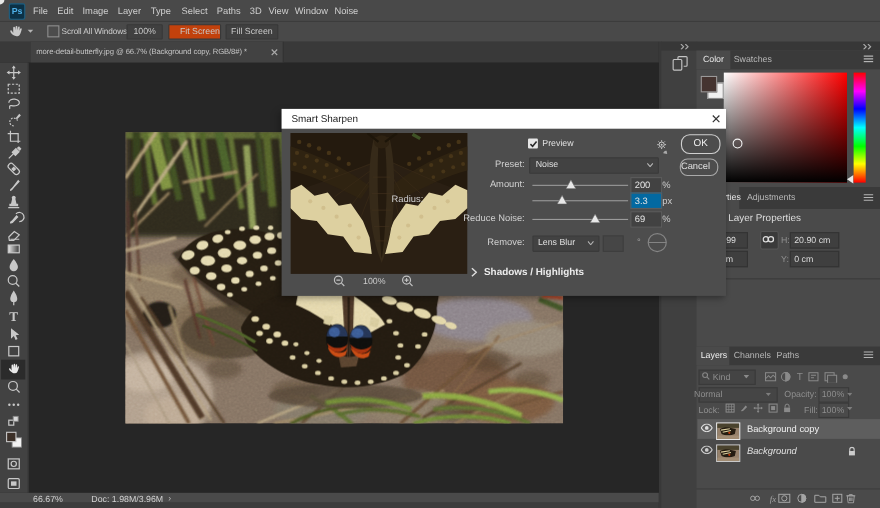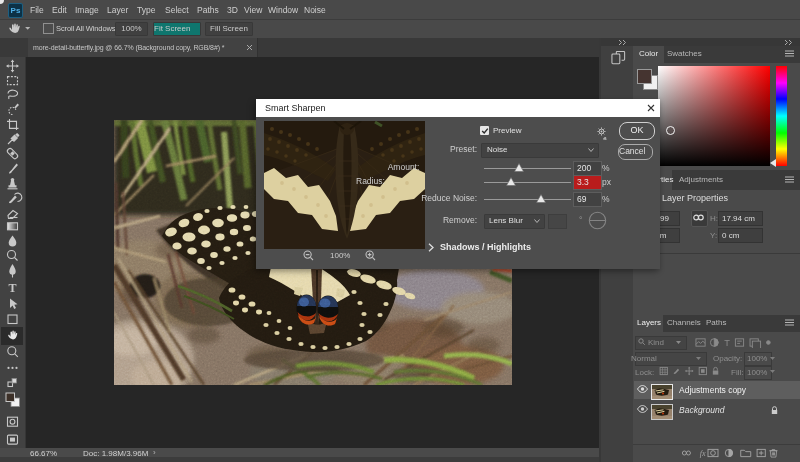--- a/index.html
+++ b/index.html
@@ -31,21 +31,21 @@
 
 
 <div class="abs" style="left:0;top:20px;width:800px;height:18px;background:#494949"></div>
 <svg class="abs" style="left:6px;top:21px" width="26" height="15" viewBox="0 0 26 15">
   <path d="M3.5 8 C3 6.5 4.2 6 4.8 7 L6 9 L6 4.2 C6 3 7.6 3 7.7 4.2 L7.9 6.5 L8.2 3.4 C8.3 2.2 9.8 2.3 9.8 3.5 L9.9 6.6 L10.4 3.9 C10.6 2.8 12 3 11.9 4.1 L11.7 7 L12.3 5.3 C12.7 4.3 14 4.7 13.7 5.8 C13.2 7.6 12.9 9.2 12 10.5 C11 12 9 12.3 7.5 11.6 C6 10.9 4.6 9.9 3.5 8 Z" fill="#c9c9c9"></path>
   <path d="M20 6 l3 3.4 l3 -3.4 z" fill="#b5b5b5" transform="scale(0.85) translate(2.5,1)"></path>
 </svg>
 <div class="abs" style="left:43px;top:23px;width:9px;height:9px;border:1px solid #909090;background:#4c4c4c"></div>
 <div class="txt" style="left:56px;top:25px;font-size:7.5px;letter-spacing:-0.1px">Scroll All Windows</div>
 <div class="abs" style="left:115px;top:22px;width:31px;height:12px;background:#404040;border:1px solid #383838;border-radius:1px;color:#c9c9c9;font-size:8px;text-align:center;line-height:12px;font-family:'Liberation Sans',sans-serif">100%</div>
-<div class="abs" style="left:153px;top:22px;width:46px;height:12px;background:#0f766e;border:1px solid #383838;border-radius:1px;color:#c9c9c9;font-size:8px;text-align:left;line-height:12px">Fit Screen</div>
+<div class="abs" style="left:153px;top:22px;width:46px;height:12px;background:#c2410c;border:1px solid #383838;border-radius:1px;color:#c9c9c9;font-size:8px;text-align:right;line-height:12px">Fit Screen</div>
 <div class="abs" style="left:205px;top:22px;width:46px;height:12px;background:#404040;border:1px solid #383838;border-radius:1px;color:#c9c9c9;font-size:8px;text-align:center;line-height:12px">Fill Screen</div>
 
 
 <div class="abs" style="left:0;top:38px;width:599px;height:19px;background:#393939"></div>
 <div class="abs" style="left:28px;top:38px;width:229px;height:19px;background:#424242;border-right:1px solid #313131"></div>
 <div class="txt" style="left:33px;top:44px;font-size:7px;letter-spacing:-0.1px;color:#c6c6c6">more-detail-butterfly.jpg @ 66.7% (Background copy, RGB/8#) *</div>
 <svg class="abs" style="left:246px;top:44px" width="7" height="7" viewBox="0 0 7 7">
     <path d="M1 1 L6 6 M6 1 L1 6" stroke="#aaa" stroke-width="1"></path>
   </svg>
 
@@ -419,21 +419,21 @@
 <div class="txt" style="left:640px;top:194px;font-size:9px;color:#dedede">Pixel Layer Properties</div>
 
 <div class="txt dim" style="left:634px;top:215px;font-size:8px">W:</div>
 <div class="abs" style="left:645px;top:211px;width:30px;height:13px;background:#3f3f3f;border:1px solid #333;color:#ddd;font-size:8px;line-height:13px;padding-left:3px">26.99 cm</div>
 <div class="abs" style="left:691px;top:210px;width:15px;height:15px;background:#3a3a3a;border:1px solid #555;border-radius:2px"></div>
 <svg class="abs" style="left:693px;top:214px" width="11" height="7" viewBox="0 0 11 7">
     <circle cx="3.2" cy="3.5" r="2.4" fill="none" stroke="#ddd" stroke-width="1.2"></circle>
     <circle cx="7.8" cy="3.5" r="2.4" fill="none" stroke="#ddd" stroke-width="1.2"></circle>
   </svg>
 <div class="txt dim" style="left:710px;top:215px;font-size:8px">H:</div>
-<div class="abs" style="left:718px;top:211px;width:40px;height:13px;background:#3f3f3f;border:1px solid #333;color:#ddd;font-size:8px;line-height:13px;padding-left:3px">17.94 cm</div>
+<div class="abs" style="left:718px;top:211px;width:40px;height:13px;background:#3f3f3f;border:1px solid #333;color:#ddd;font-size:8px;line-height:13px;padding-left:3px">20.90 cm</div>
 
 <div class="txt dim" style="left:634px;top:232px;font-size:8px">X:</div>
 <div class="abs" style="left:645px;top:228px;width:30px;height:13px;background:#3f3f3f;border:1px solid #333;color:#ddd;font-size:8px;line-height:13px;padding-left:3px">0 cm</div>
 <div class="txt dim" style="left:710px;top:232px;font-size:8px">Y:</div>
 <div class="abs" style="left:718px;top:228px;width:40px;height:13px;background:#3f3f3f;border:1px solid #333;color:#ddd;font-size:8px;line-height:13px;padding-left:3px">0 cm</div>
 <div class="abs" style="left:633px;top:253px;width:167px;height:1px;background:#3a3a3a"></div>
 
 
 <div class="abs" style="left:633px;top:315px;width:167px;height:17px;background:#3a3a3a"></div>
 <div class="abs" style="left:633px;top:315px;width:30px;height:17px;background:#4a4a4a"></div>
@@ -510,21 +510,21 @@
 <div class="abs" style="left:651px;top:384px;width:20px;height:14px;border:1px solid #e8e8e8">
   <svg width="20" height="14" viewBox="0 0 20 14">
       <rect width="20" height="14" fill="#96816b"></rect>
       <rect width="20" height="4" fill="#4a432e"></rect>
       <path d="M2.5 5 C5 3.5 10 3 12.5 4 L17 5 L16 9.5 C12.5 11 7 11 4 9.5 Z" fill="#241c11"></path>
       <path d="M3.5 6 L11.5 4.8 M5 8 L12.5 6.3" stroke="#dccf9e" stroke-width="1" fill="none"></path>
       <circle cx="11" cy="8.5" r="1" fill="#c43a08"></circle>
       <rect y="11" width="20" height="3" fill="#a28d74"></rect>
     </svg>
 </div>
-<div class="txt" style="left:679px;top:386px;font-size:8.5px;color:#f0f0f0">Adjustments copy</div>
+<div class="txt" style="left:679px;top:386px;font-size:8.5px;color:#f0f0f0">Background copy</div>
 
 <svg class="abs" style="left:637px;top:405px" width="11" height="8" viewBox="0 0 11 8">
     <path d="M0.5 4 C2 1.5 4 0.5 5.5 0.5 C7 0.5 9 1.5 10.5 4 C9 6.5 7 7.5 5.5 7.5 C4 7.5 2 6.5 0.5 4 Z" fill="none" stroke="#ccc" stroke-width="1"></path>
     <circle cx="5.5" cy="4" r="1.7" fill="#ccc"></circle>
   </svg>
 <div class="abs" style="left:651px;top:404px;width:20px;height:14px;border:1px solid #c9c9c9">
   <svg width="20" height="14" viewBox="0 0 20 14">
       <rect width="20" height="14" fill="#96816b"></rect>
       <rect width="20" height="4" fill="#4a432e"></rect>
       <path d="M2.5 5 C5 3.5 10 3 12.5 4 L17 5 L16 9.5 C12.5 11 7 11 4 9.5 Z" fill="#241c11"></path>
@@ -665,34 +665,34 @@
   <div class="abs" style="left:363px;top:23px;width:34px;height:16px;border:1.4px solid #d0d0d0;border-radius:8px;color:#f0f0f0;font-size:9px;text-align:center;line-height:15px">OK</div>
   <div class="abs" style="left:362px;top:45px;width:33px;height:14px;border:1px solid #aaa;border-radius:7px;color:#e0e0e0;font-size:8.5px;text-align:left;line-height:13px">Cancel</div>
 
   <div class="abs txt" style="left:100px;top:46px;width:121px;text-align:right;font-size:8.5px;color:#d0d0d0">Preset:</div>
   <div class="abs" style="left:225px;top:44px;width:116px;height:13px;background:#424242;border:1px solid #3a3a3a;border-radius:1px"></div>
   <div class="abs txt" style="left:231px;top:47px;font-size:8px;color:#e0e0e0">Noise</div>
   <svg class="abs" style="left:332px;top:49px" width="6" height="4" viewBox="0 0 6 4">
       <path d="M0.5 0.5 L3 3.5 L5.5 0.5" stroke="#b5b5b5" stroke-width="1" fill="none"></path>
     </svg>
 
-  <div class="abs txt" style="left:87px;top:64px;width:121px;text-align:center;font-size:8.5px;color:#d0d0d0">Amount:</div>
+  <div class="abs txt" style="left:100px;top:64px;width:121px;text-align:right;font-size:8.5px;color:#d0d0d0">Amount:</div>
   <div class="abs" style="left:228px;top:68.5px;width:87px;height:1px;background:#9a9a9a"></div>
   <svg class="abs" style="left:258px;top:64px" width="10" height="9" viewBox="0 0 10 9">
       <path d="M5 0.5 L9.5 8.5 L0.5 8.5 Z" fill="#e8e8e8" stroke="#666" stroke-width="0.6"></path>
     </svg>
   <div class="abs" style="left:317px;top:62px;width:24px;height:13px;background:#424242;border:1px solid #5d5d5d;color:#e5e5e5;font-size:8.5px;line-height:13px;padding-left:3px">200</div>
   <div class="abs txt" style="left:346px;top:65px;font-size:8.5px;color:#ccc">%</div>
 
   <div class="abs txt" style="left:100px;top:78px;width:121px;text-align:left;font-size:8.5px;color:#d0d0d0">Radius:</div>
   <div class="abs" style="left:228px;top:82.5px;width:87px;height:1px;background:#9a9a9a"></div>
   <svg class="abs" style="left:250px;top:78px" width="10" height="9" viewBox="0 0 10 9">
       <path d="M5 0.5 L9.5 8.5 L0.5 8.5 Z" fill="#e8e8e8" stroke="#666" stroke-width="0.6"></path>
     </svg>
-  <div class="abs" style="left:317px;top:76px;width:24px;height:13px;background:#b91c1c;border:1px solid #5d5d5d;color:#e5e5e5;font-size:8.5px;line-height:13px;padding-left:3px">3.3</div>
+  <div class="abs" style="left:317px;top:76px;width:24px;height:13px;background:#0369a1;border:1px solid #5d5d5d;color:#e5e5e5;font-size:8.5px;line-height:13px;padding-left:3px">3.3</div>
   <div class="abs txt" style="left:346px;top:79px;font-size:8.5px;color:#ccc">px</div>
 
   <div class="abs txt" style="left:100px;top:95px;width:121px;text-align:right;font-size:8.5px;color:#d0d0d0">Reduce Noise:</div>
   <div class="abs" style="left:228px;top:99.5px;width:87px;height:1px;background:#9a9a9a"></div>
   <svg class="abs" style="left:280px;top:95px" width="10" height="9" viewBox="0 0 10 9">
       <path d="M5 0.5 L9.5 8.5 L0.5 8.5 Z" fill="#e8e8e8" stroke="#666" stroke-width="0.6"></path>
     </svg>
   <div class="abs" style="left:317px;top:93px;width:24px;height:13px;background:#424242;border:1px solid #5d5d5d;color:#e5e5e5;font-size:8.5px;line-height:13px;padding-left:3px">69</div>
   <div class="abs txt" style="left:346px;top:96px;font-size:8.5px;color:#ccc">%</div>
 

